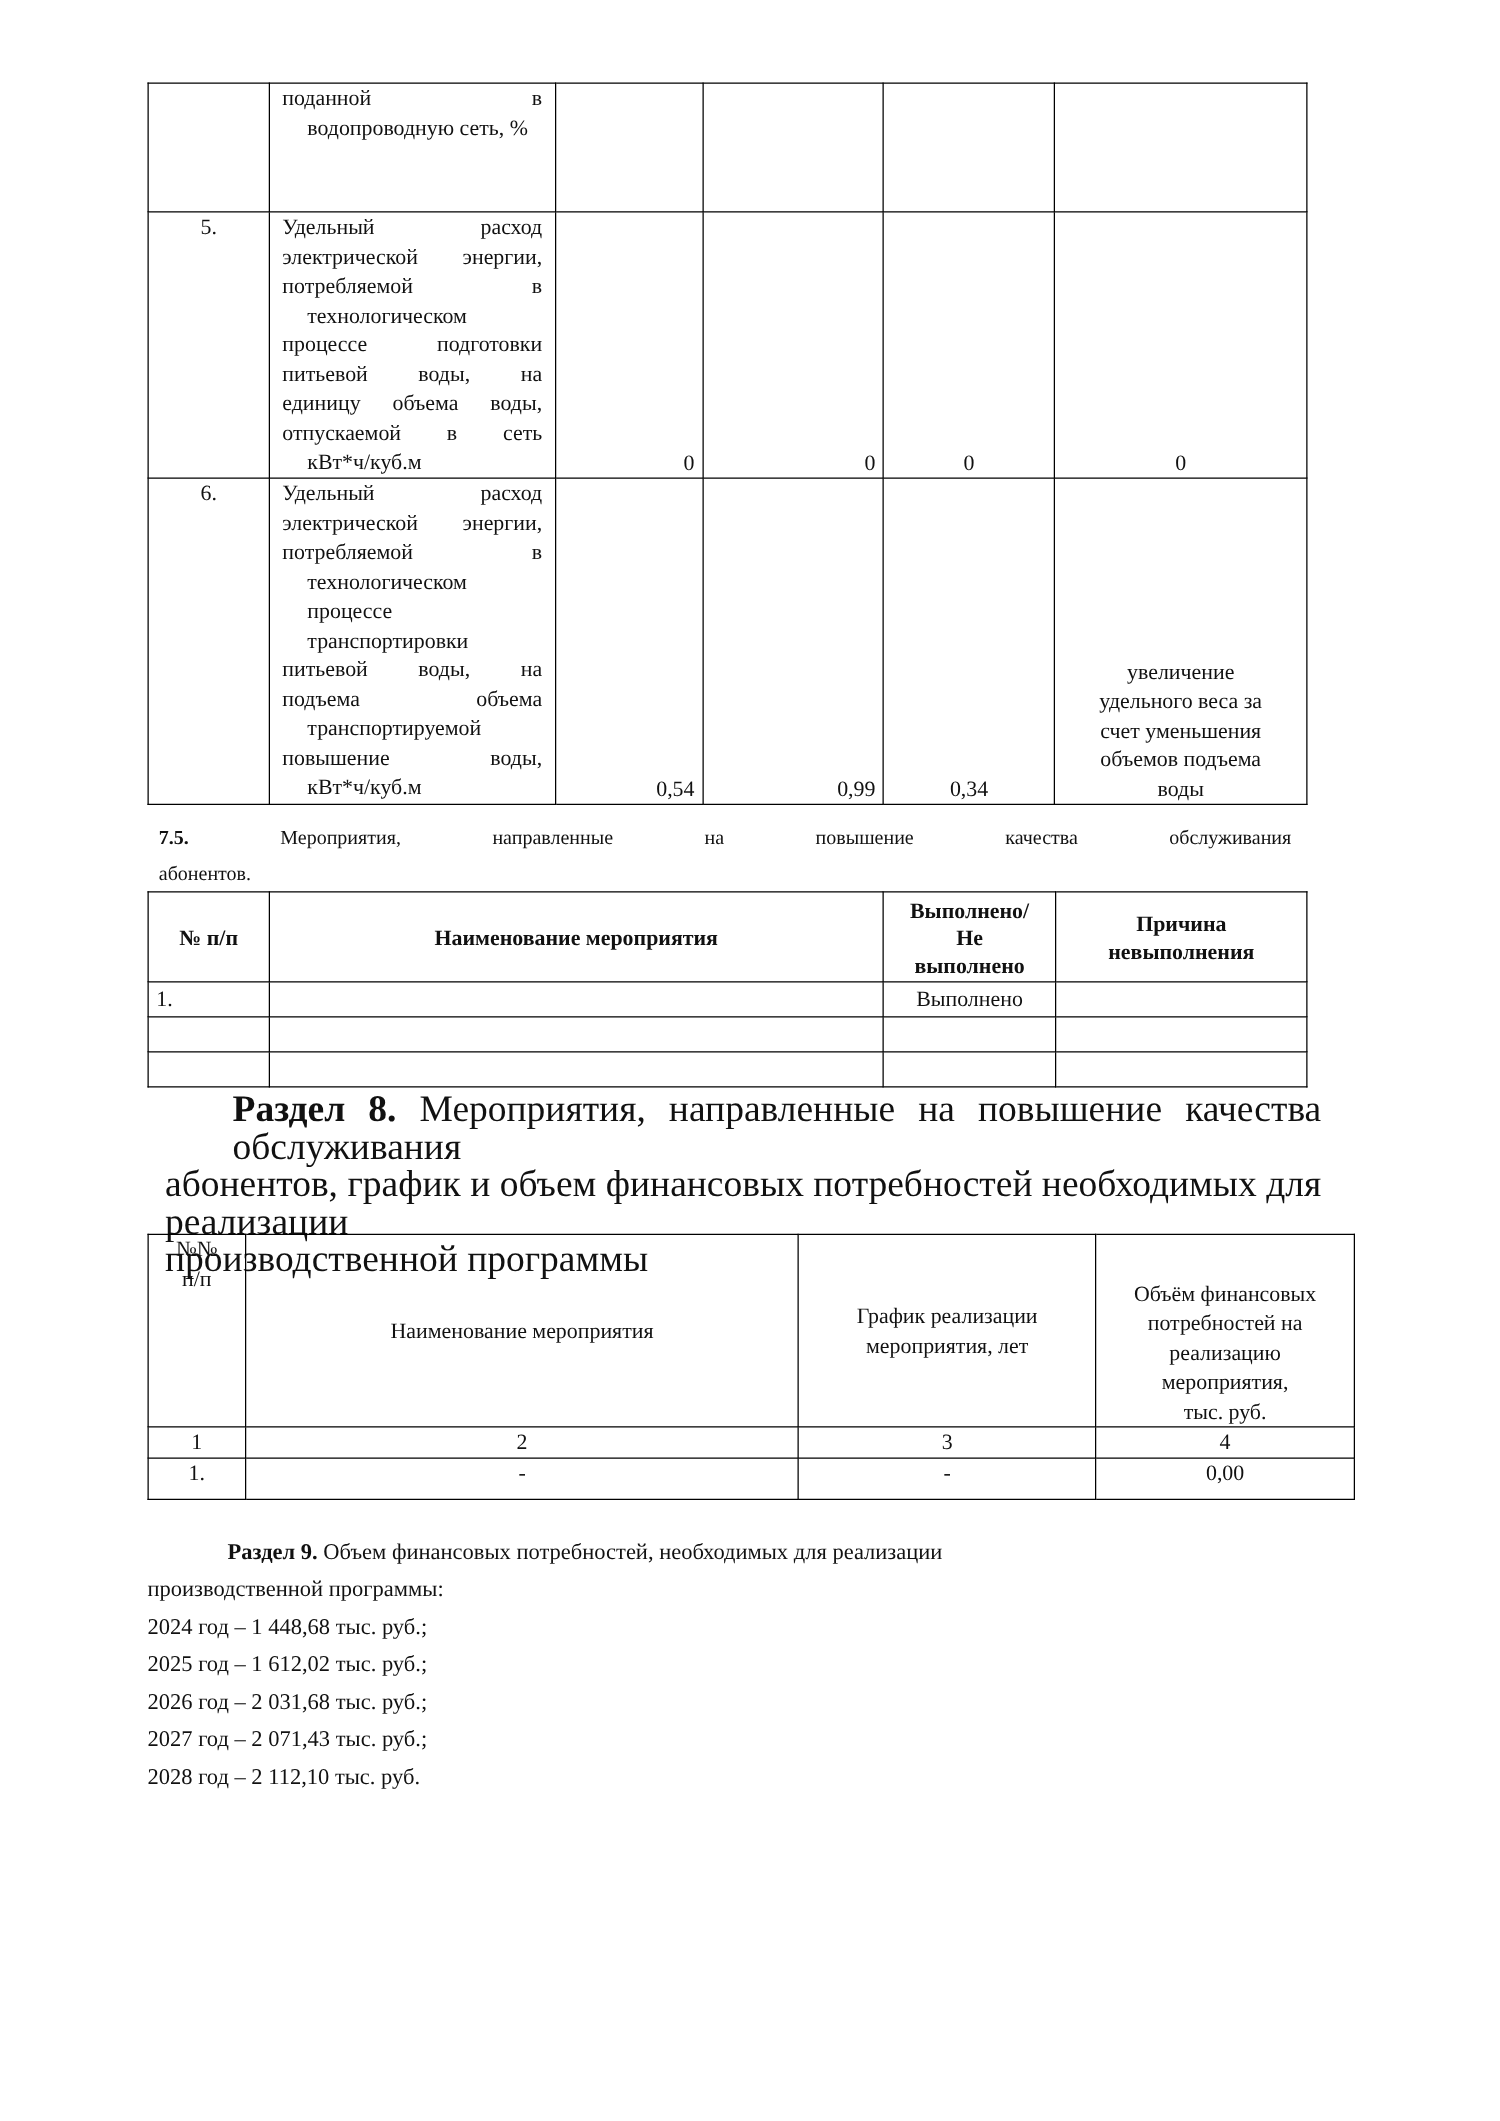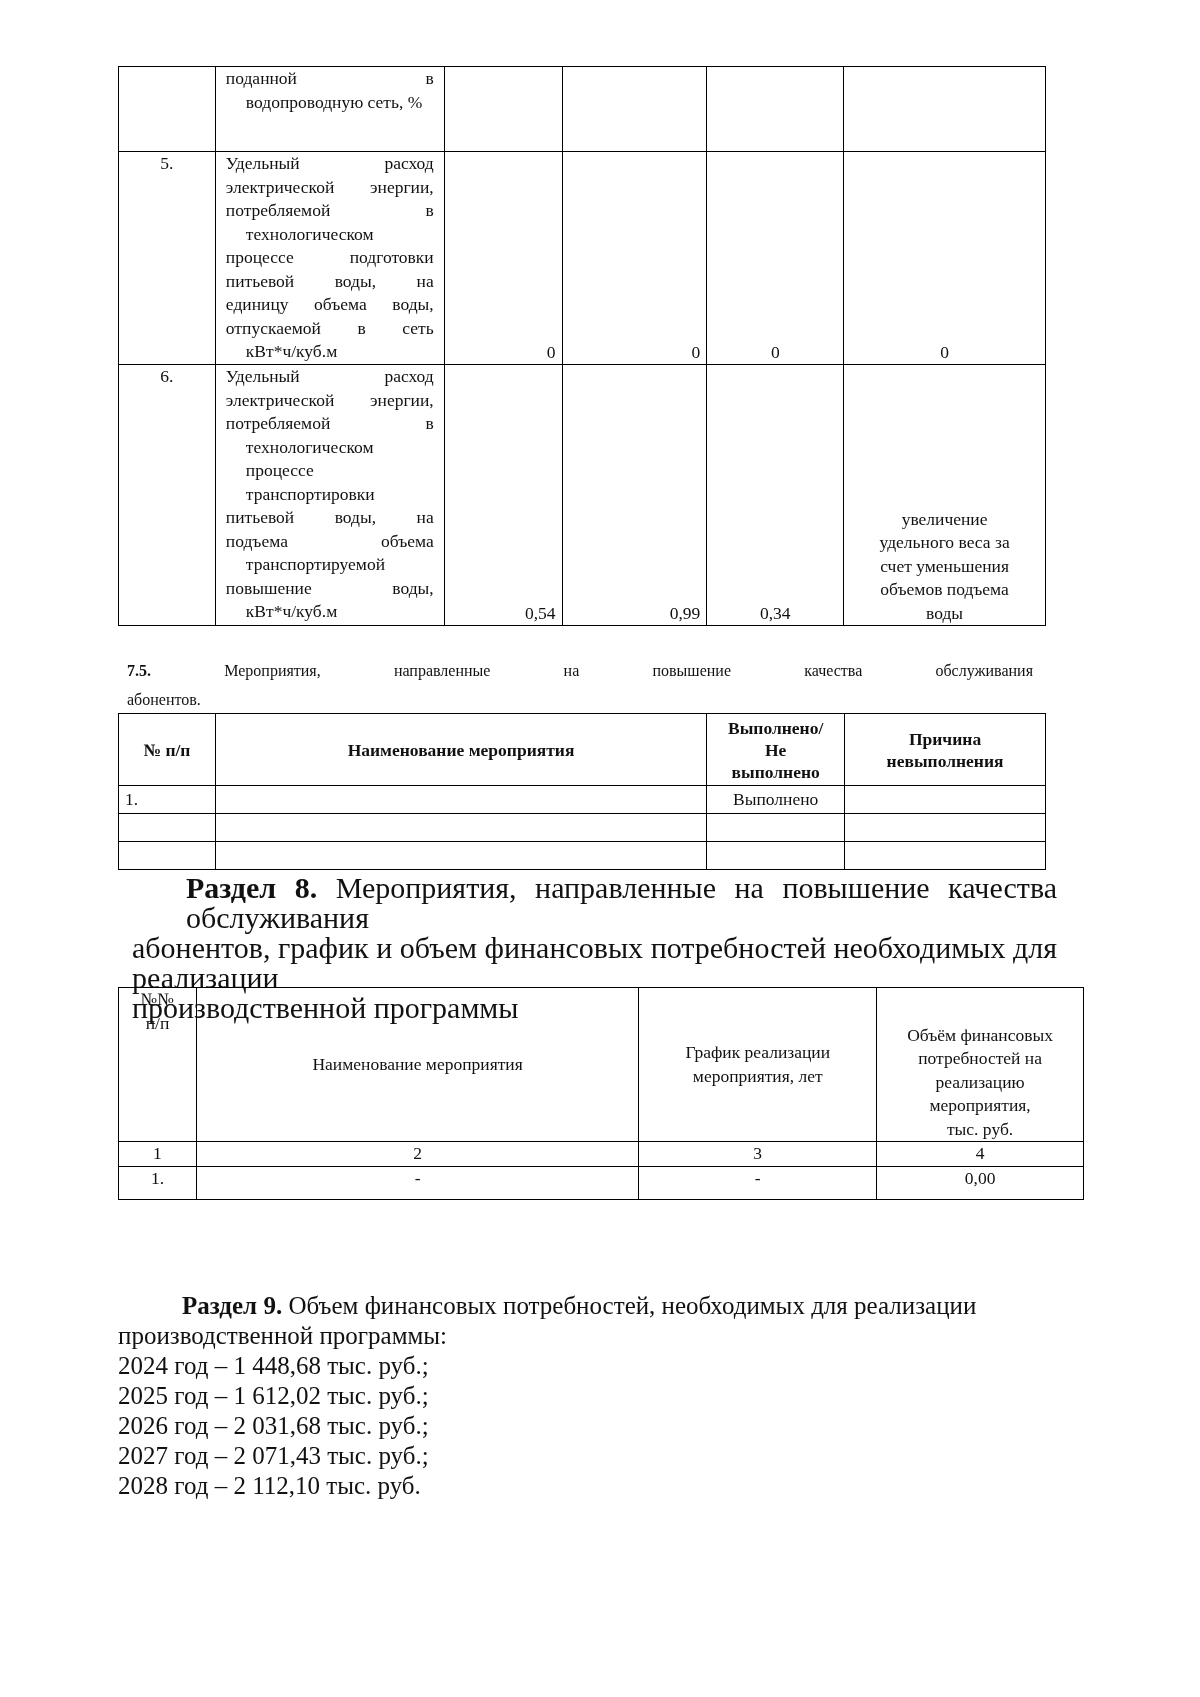--- a/index.html
+++ b/index.html
@@ -34,39 +34,39 @@
   .h8 .ln.last { text-align-last: left; }
   .h8 .ind { padding-left: 54px; }
 
   
   #t3 { left: 118px; top: 987px; width: 966px; font-size: 17.5px; line-height: 23.5px; }
   #t3 td { text-align: center; }
   #t3 td.mid { vertical-align: middle; }
   #t3 td.bot { vertical-align: bottom; }
 
   
-  .s9 { position: absolute; left: 118px; top: 1291px; width: 930px; font-size: 25px; line-height: 30px; }
+  .s9 { position: absolute; left: 118px; top: 1226px; width: 930px; font-size: 18px; line-height: 30px; }
   .s9 .ind { padding-left: 64px; }
   .s9 p { margin: 0; }
   b { font-weight: bold; }
 </style>
 </head>
 <body>
 
 <table id="t1">
   <colgroup>
     <col style="width:97px">
       <col style="width:229px">
       <col style="width:118px">
     <col style="width:145px">
       <col style="width:137px">
       <col style="width:202px">
   </colgroup>
   <tbody>
-      <tr style="height:85px">
+      <tr style="height:103px">
     <td class="num"></td>
     <td class="desc">
       <span class="ln">поданной в</span>
       <span class="ln left">водопроводную сеть, %</span>
     </td>
     <td class="val"></td>
     <td class="val"></td>
     <td class="valc"></td>
     <td class="reason"></td>
   </tr>

